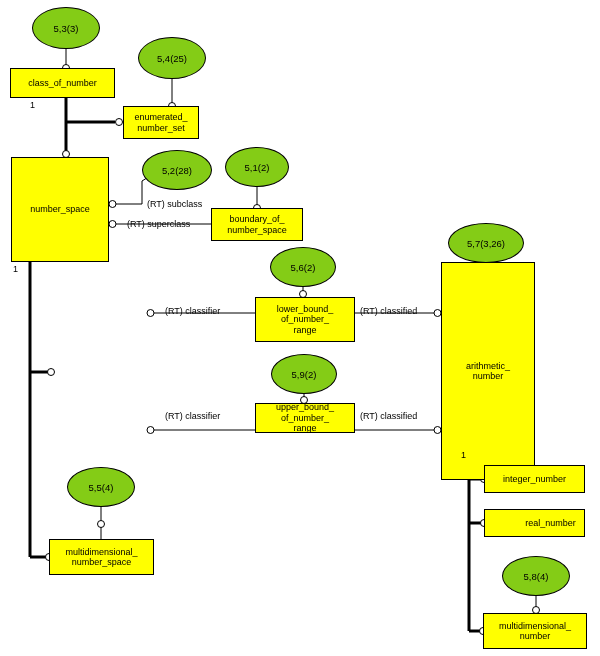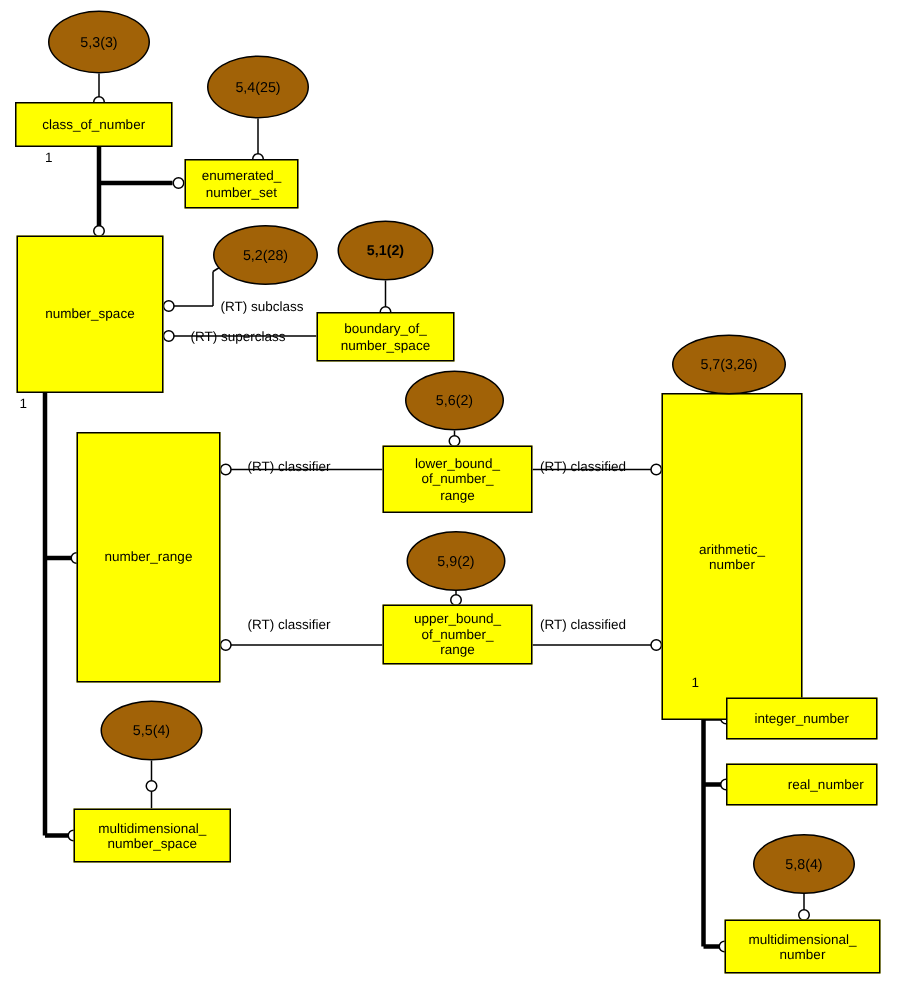--- a/index.html
+++ b/index.html
@@ -24,21 +24,21 @@
     align-items: center;
     justify-content: center;
     text-align: center;
     font-size: 9px;
     color: #000000;
     line-height: 1.15;
     white-space: pre-line;
   }
   .ellipse {
     position: absolute;
-    background: #a16207;
+    background: #84cc16;
     border: 1px solid #000000;
     border-radius: 50%;
     box-sizing: border-box;
     display: flex;
     align-items: center;
     justify-content: center;
     text-align: center;
     font-size: 9.5px;
     color: #000000;
   }
@@ -132,40 +132,39 @@
     <line x1="536" y1="596" x2="536" y2="613" stroke="#000" stroke-width="1"></line>
     <circle cx="536" cy="610" r="3.5" fill="#ffffff" stroke="#000" stroke-width="1"></circle>
   </svg>
 
   <div class="box" style="left:10px;top:68px;width:105px;height:30px;text-align:center;">class_of_number</div>
   <div class="box" style="left:123px;top:106px;width:76px;height:33px;">enumerated_
 number_set</div>
   <div class="box" style="left:11px;top:157px;width:98px;height:105px;">number_space</div>
   <div class="box" style="left:211px;top:208px;width:92px;height:33px;">boundary_of_
 number_space</div>
-  <div class="box" style="left:51px;top:288px;width:96px;height:167px;">number_range</div>
   <div class="box" style="left:255px;top:297px;width:100px;height:45px;">lower_bound_
 of_number_
 range</div>
-  <div class="box" style="left:255px;top:403px;width:100px;height:40px;">upper_bound_
+  <div class="box" style="left:255px;top:403px;width:100px;height:30px;">upper_bound_
 of_number_
 range</div>
   <div class="box" style="left:441px;top:262px;width:94px;height:218px;">arithmetic_
 number</div>
   <div class="box" style="left:484px;top:465px;width:101px;height:28px;text-align:right;">integer_number</div>
   <div class="box" style="left:484px;top:509px;width:101px;height:28px;padding-left:32px;">real_number</div>
   <div class="box" style="left:483px;top:613px;width:104px;height:36px;">multidimensional_
 number</div>
   <div class="box" style="left:49px;top:539px;width:105px;height:36px;">multidimensional_
 number_space</div>
 
   <div class="ellipse" style="left:32px;top:7px;width:68px;height:42px;">5,3(3)</div>
   <div class="ellipse" style="left:138px;top:37px;width:68px;height:42px;">5,4(25)</div>
   <div class="ellipse" style="left:142px;top:150px;width:70px;height:40px;">5,2(28)</div>
-  <div class="ellipse" style="left:225px;top:147px;width:64px;height:40px;font-weight:bold;">5,1(2)</div>
+  <div class="ellipse" style="left:225px;top:147px;width:64px;height:40px;">5,1(2)</div>
   <div class="ellipse" style="left:270px;top:247px;width:66px;height:40px;text-align:right;">5,6(2)</div>
   <div class="ellipse" style="left:448px;top:223px;width:76px;height:40px;">5,7(3,26)</div>
   <div class="ellipse" style="left:271px;top:354px;width:66px;height:40px;">5,9(2)</div>
   <div class="ellipse" style="left:67px;top:467px;width:68px;height:40px;">5,5(4)</div>
   <div class="ellipse" style="left:502px;top:556px;width:68px;height:40px;">5,8(4)</div>
 
   <div class="label" style="left:127px;top:199px;padding-left:20px;">(RT) subclass</div>
   <div class="label" style="left:127px;top:219px;">(RT) superclass</div>
   <div class="label" style="left:165px;top:306px;">(RT) classifier</div>
   <div class="label" style="left:360px;top:306px;">(RT) classified</div>

